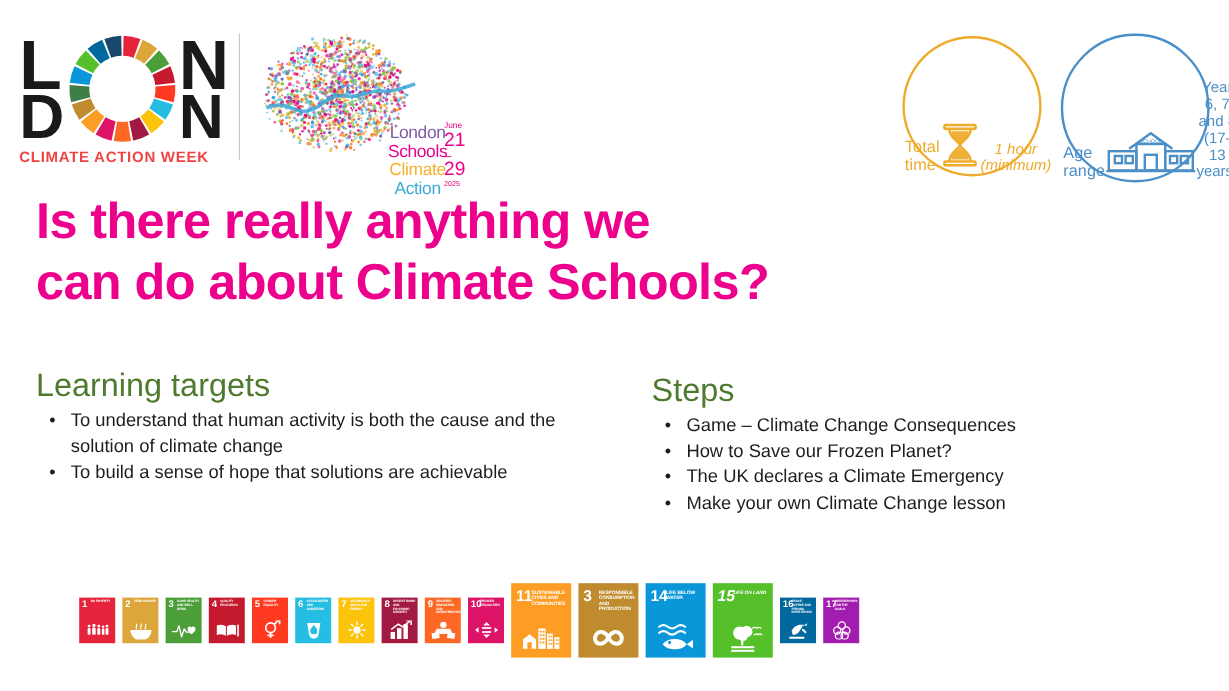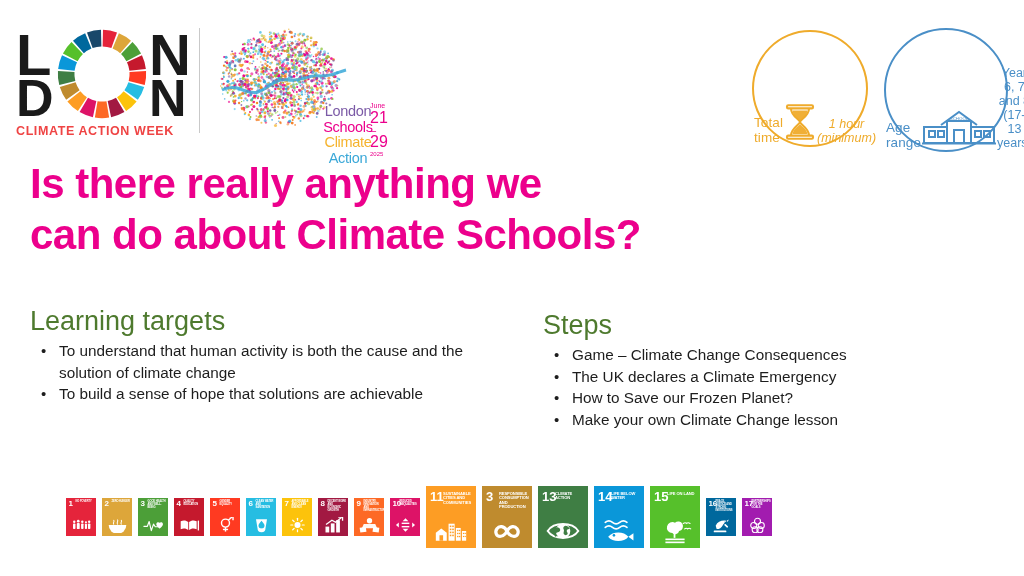--- a/index.html
+++ b/index.html
@@ -1638,22 +1638,22 @@
   <ul class="bullets" id="learning-list">
       <li>To understand that human activity is both the cause and the solution of climate change</li>
       <li>To build a sense of hope that solutions are achievable</li>
     </ul>
 </div>
 
 <div id="col-steps">
   <h2 class="col-heading">Steps</h2>
   <ul class="bullets" id="steps-list">
       <li>Game – Climate Change Consequences</li>
+      <li>How to Save our Frozen Planet?</li>
       <li>The UK declares a Climate Emergency</li>
-      <li>How to Save our Frozen Planet?</li>
       <li>Make your own Climate Change lesson</li>
     </ul>
 </div>
 
 <div id="sdg-strip">
     <div class="sdg-tile" style="width: 30px; height: 38px; background: rgb(229, 36, 59); margin-right: 6px;">
       <div class="sdg-num" style="font-size: 8px;">1</div>
       <div class="sdg-label" style="font-size: 2.6px; left: 32%;">NO POVERTY</div>
       <div class="sdg-glyph">
         <svg width="21" height="16" viewBox="0 0 52 28">
@@ -1845,54 +1845,38 @@
       <div class="sdg-label" style="font-size: 4.1px; left: 34%;">RESPONSIBLE CONSUMPTION AND PRODUCTION</div>
       <div class="sdg-glyph">
         <svg width="34" height="26" viewBox="0 0 44 32">
           <g fill="none" stroke="#fff" stroke-width="4.2" stroke-linecap="round">
        <path d="M22 16 C18 9 12 9 9 13 C6 17 8 23 13 23 C19 23 22 16 22 16 Z"></path>
        <path d="M22 16 C26 9 32 9 35 13 C38 17 36 23 31 23 C25 23 22 16 22 16 Z"></path>
           </g>
         </svg>
       </div>
     </div>
-    <div class="sdg-tile" style="width: 50px; height: 62px; background: rgb(63, 126, 68); margin-right: 6px;">
-      <div class="sdg-num" style="font-size: 13px;">13</div>
-      <div class="sdg-label" style="font-size: 4.1px; left: 34%;">CLIMATE ACTION</div>
-      <div class="sdg-glyph">
-        <svg width="34" height="26" viewBox="0 0 44 34">
-          <g>
-            <path d="M2 17 C10 5 34 5 42 17 C34 29 10 29 2 17 Z" fill="none" stroke="#fff" stroke-width="2.6"></path>
-       <circle cx="22" cy="17" r="9.6" fill="#fff"></circle>
-       <g fill="#3f7e44">
-              <path d="M15 12 c3 1 4 3 3 5 c-1 2 -4 1 -5 3 c-1 2 1 4 0 5 c-3 -2 -4 -7 -2 -10 c1 -2 2 -3 4 -3 Z"></path>
-       <path d="M25 10 c3 0 5 2 6 4 c-2 1 -3 0 -4 2 c-1 2 2 3 1 5 c-1 2 -4 2 -5 0 c-1 -2 1 -4 0 -6 c-1 -2 -1 -4 2 -5 Z"></path>
-            </g>
-          </g>
-        </svg>
-      </div>
-    </div>
     <div class="sdg-tile" style="width: 50px; height: 62px; background: rgb(10, 151, 217); margin-right: 6px;">
       <div class="sdg-num" style="font-size: 13px;">14</div>
       <div class="sdg-label" style="font-size: 4.1px; left: 34%;">LIFE BELOW WATER</div>
       <div class="sdg-glyph">
         <svg width="34" height="26" viewBox="0 0 46 36">
           <g fill="#fff">
             <g stroke="#fff" stroke-width="2.4" fill="none" stroke-linecap="round">
        <path d="M4 6 q5 -4 10 0 t10 0 t10 0"></path>
               <path d="M4 13 q5 -4 10 0 t10 0 t10 0"></path>
             </g>
        <path d="M8 26 C14 18 30 18 36 26 C30 34 14 34 8 26 Z"></path>
        <path d="M36 26 l7 -5 v10 Z"></path>
             <circle cx="16" cy="24" r="1.8" fill="#0a97d9"></circle>
           </g>
         </svg>
       </div>
     </div>
-    <div class="sdg-tile" style="width: 50px; height: 62px; background: rgb(86, 192, 43); margin-right: 6px;">
+    <div class="sdg-tile" style="width: 50px; height: 62px; background: rgb(86, 192, 43); margin-right: 6px; font-style: italic;">
       <div class="sdg-num" style="font-size: 13px;">15</div>
       <div class="sdg-label" style="font-size: 4.1px; left: 34%;">LIFE ON LAND</div>
       <div class="sdg-glyph">
         <svg width="34" height="26" viewBox="0 0 48 38">
           <g fill="#fff">
             <path d="M20 22 a8 8 0 1 1 4 -15 a7 7 0 1 1 6 12 a6 6 0 0 1 -10 3 Z"></path>
        <rect x="22" y="20" width="2.6" height="9"></rect>
        <rect x="10" y="30" width="28" height="2.4"></rect>
             <rect x="10" y="34.4" width="28" height="2.4"></rect>
        <g stroke="#fff" stroke-width="1.6" fill="none" stroke-linecap="round">

